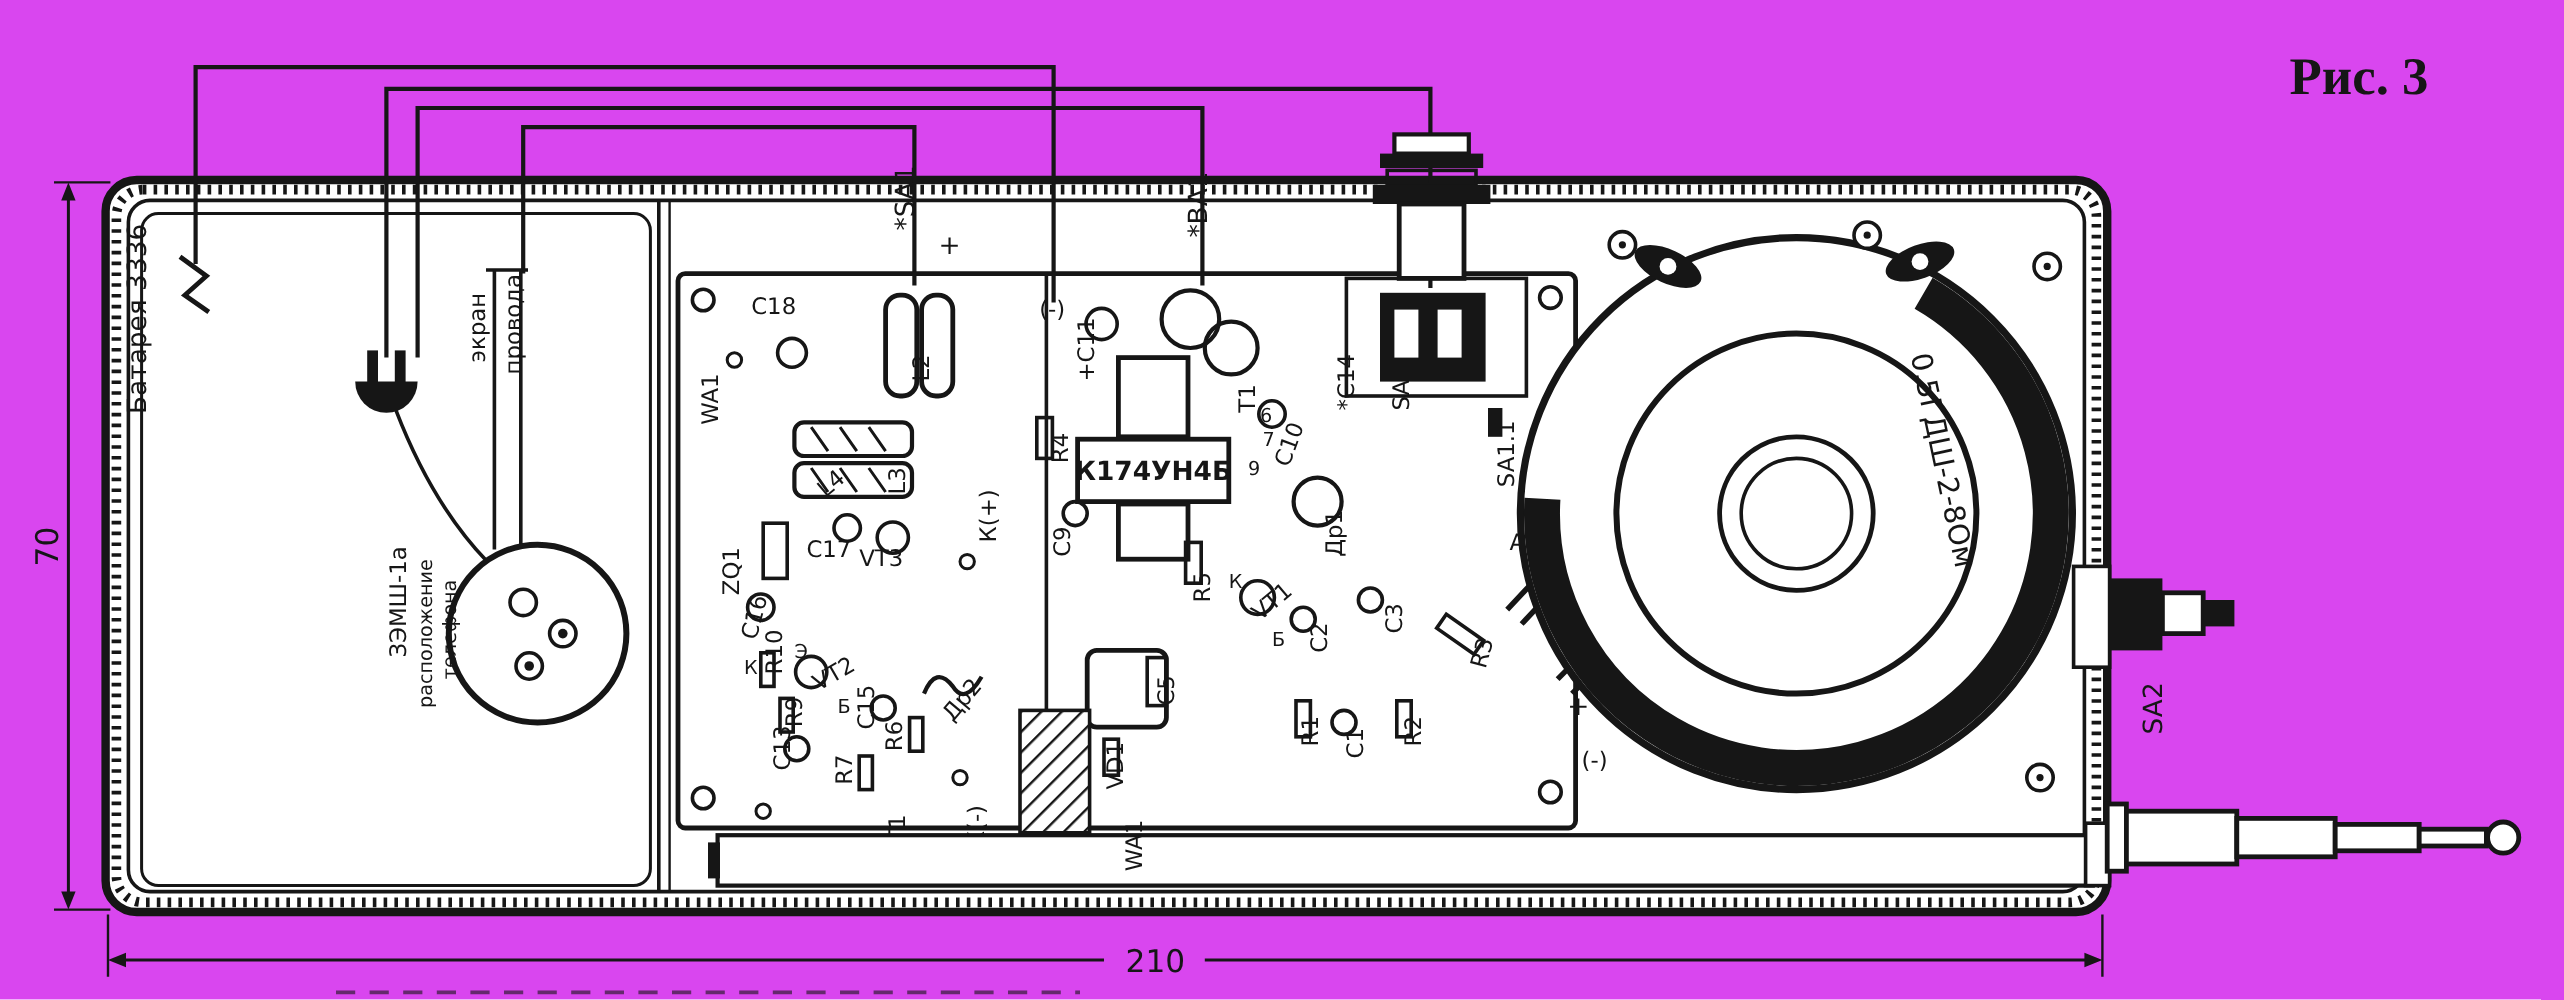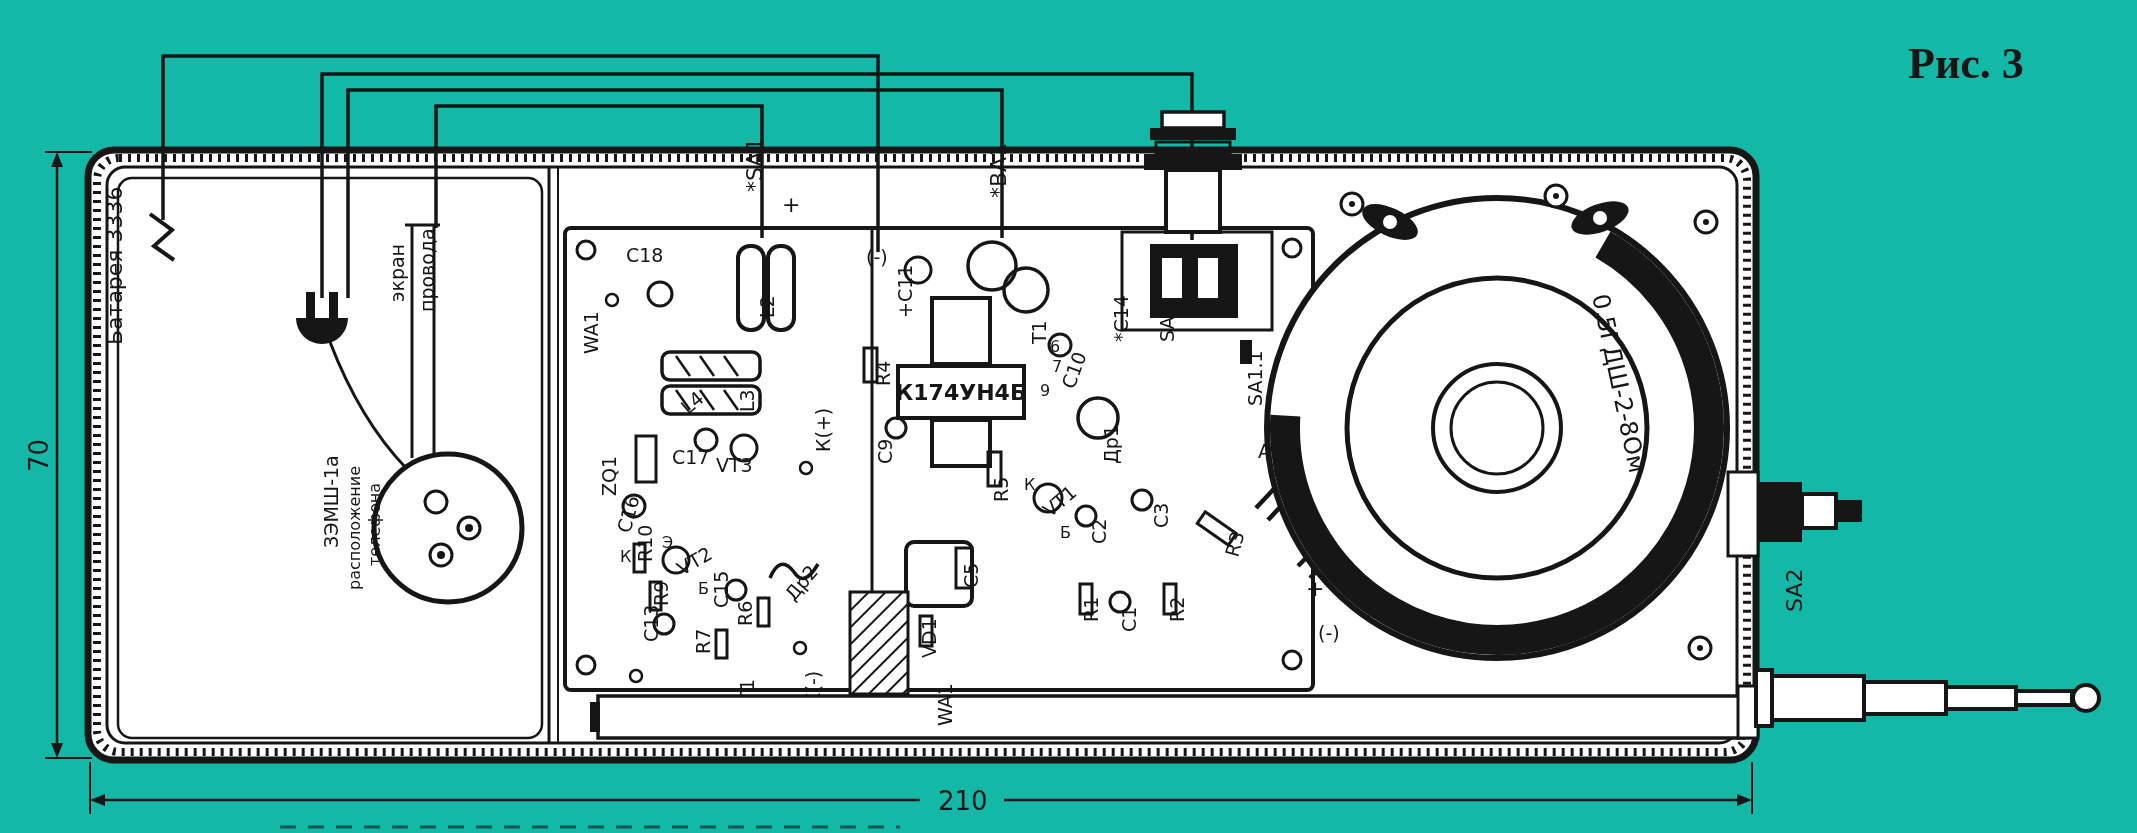--- a/index.html
+++ b/index.html
@@ -1,16 +1,16 @@
 <!DOCTYPE html>
 <html><head>
 <meta charset="utf-8">
 <style>
   html,body{margin:0;padding:0;background:#ffffff;}
-  .page{position:relative;width:2137px;height:833px;background:#14b8a6;overflow:hidden;}
+  .page{position:relative;width:2137px;height:833px;background:#d946ef;overflow:hidden;}
   svg{display:block;}
   text{font-family:"DejaVu Sans",sans-serif;fill:#161616;}
   .lbl{font-size:19px;}
   .lbl-s{font-size:16px;}
   .lbl-l{font-size:22px;}
   .ic-t{font-size:22px;font-weight:bold;}
   .title{font-family:"Liberation Serif",serif;font-size:44px;font-weight:bold;}
   .dim{font-size:26px;}
   .spk{font-size:24px;}
 </style>

